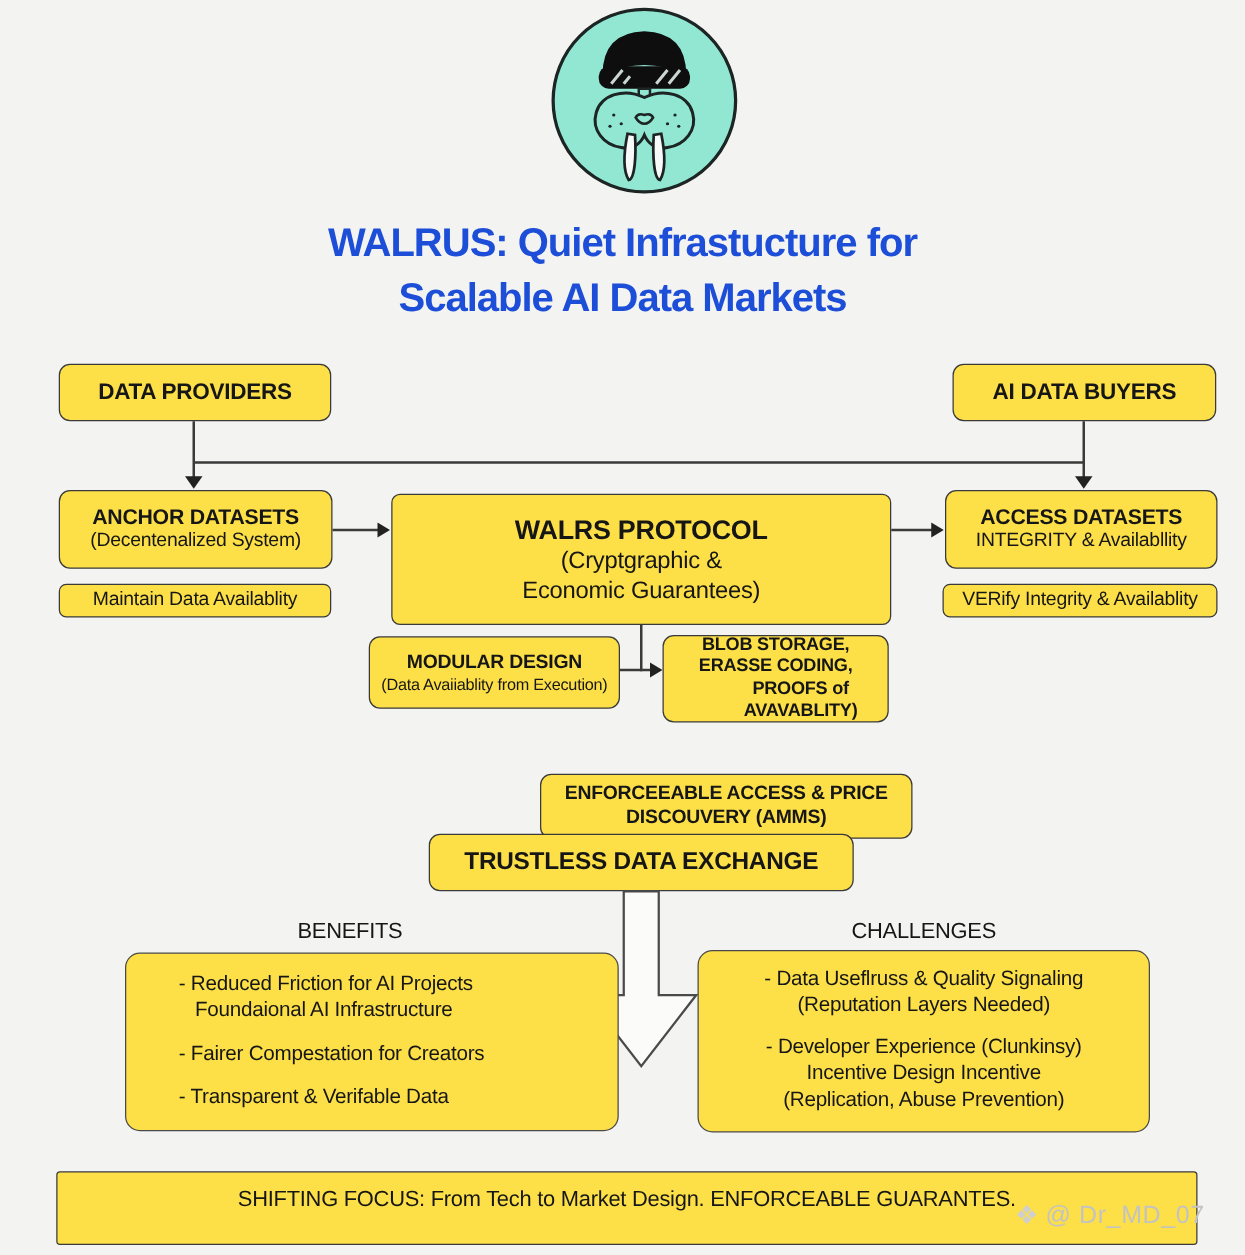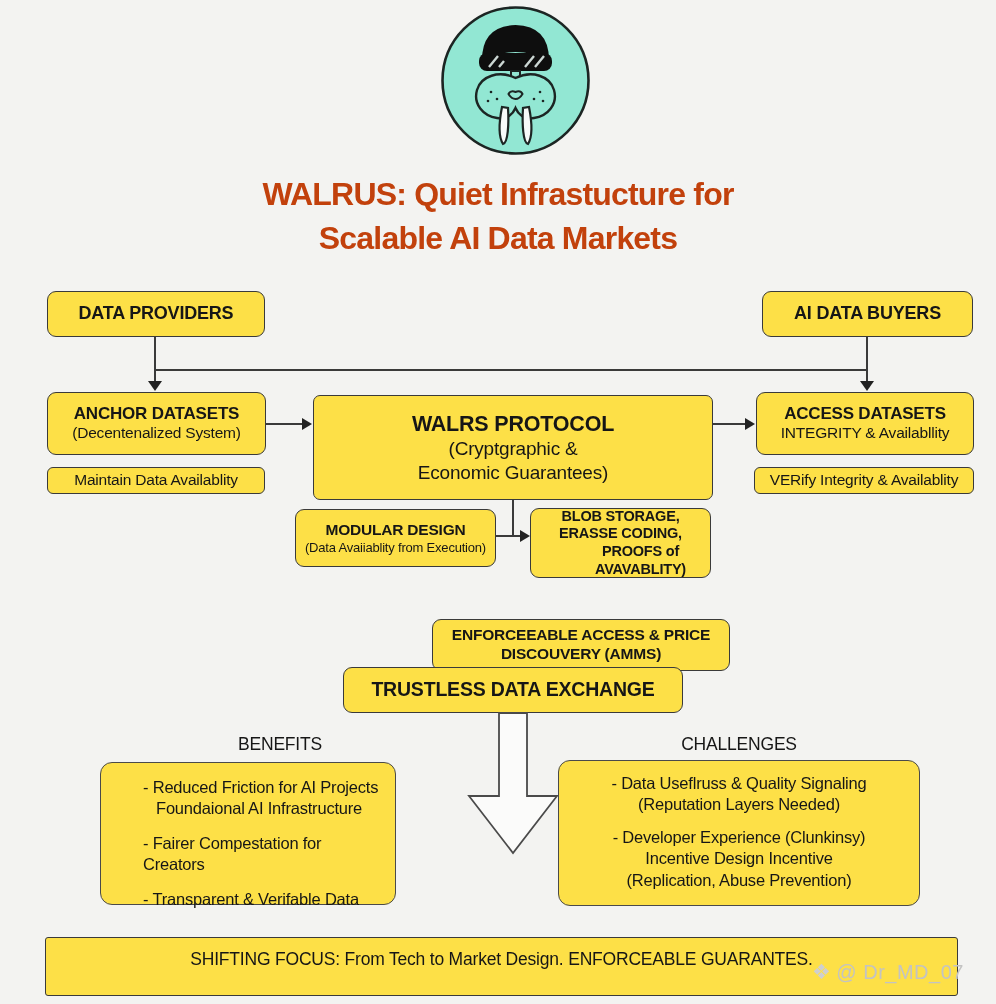--- a/index.html
+++ b/index.html
@@ -43,21 +43,21 @@
     border-bottom:6.5px solid transparent;
     border-left:10px solid #222;
   }
   .logo-wrap{position:absolute;left:439px;top:4px;width:153px;height:153px;}
   .title{
     position:absolute;left:0;top:172px;width:100%;
     text-align:center;
     font-size:32px;font-weight:bold;
     letter-spacing:-0.8px;
     line-height:1.38;
-    color:#c2410c;
+    color:#1d4ed8;
   }
   .section-heading{
     position:absolute;
     font-size:17.5px;font-weight:normal;
     text-align:center;
     letter-spacing:-0.2px;
   }
   .list-box{align-items:flex-start;text-align:left;padding:14px 10px 10px 42px;justify-content:flex-start;}
   .list-item{font-size:16.5px;margin-bottom:13px;line-height:1.3;}
   .list-item .cont{display:block;margin-left:13px;}
@@ -178,21 +178,21 @@
 
   <div class="box bold" style="left:343px;top:667px;width:340px;height:46px;font-size:19.5px;">
     <span>TRUSTLESS DATA EXCHANGE</span>
   </div>
 
   <svg class="bigarrow" width="996" height="1004" viewBox="0 0 996 1004">
     <path d="M499,713 L499,796 L469,796 L513,853 L557,796 L527,796 L527,713 Z" fill="#fbfbfa" stroke="#4a4a4a" stroke-width="1.8"></path>
   </svg>
 
   <div class="section-heading" style="left:100px;top:734px;width:360px;">BENEFITS</div>
-  <div class="box list-box" style="left:100px;top:762px;width:296px;height:143px;border-radius:12px;border-color:#4a4a4a;">
+  <div class="box list-box" style="left:100px;top:762px;width:395px;height:143px;border-radius:12px;border-color:#4a4a4a;">
     <div class="list-item">
       <span>- Reduced Friction for AI Projects</span>
       <span class="cont">Foundaional AI Infrastructure</span>
     </div>
     <div class="list-item">
       <span>- Fairer Compestation for Creators</span>
     </div>
     <div class="list-item">
       <span>- Transparent &amp; Verifable Data</span>
     </div>

